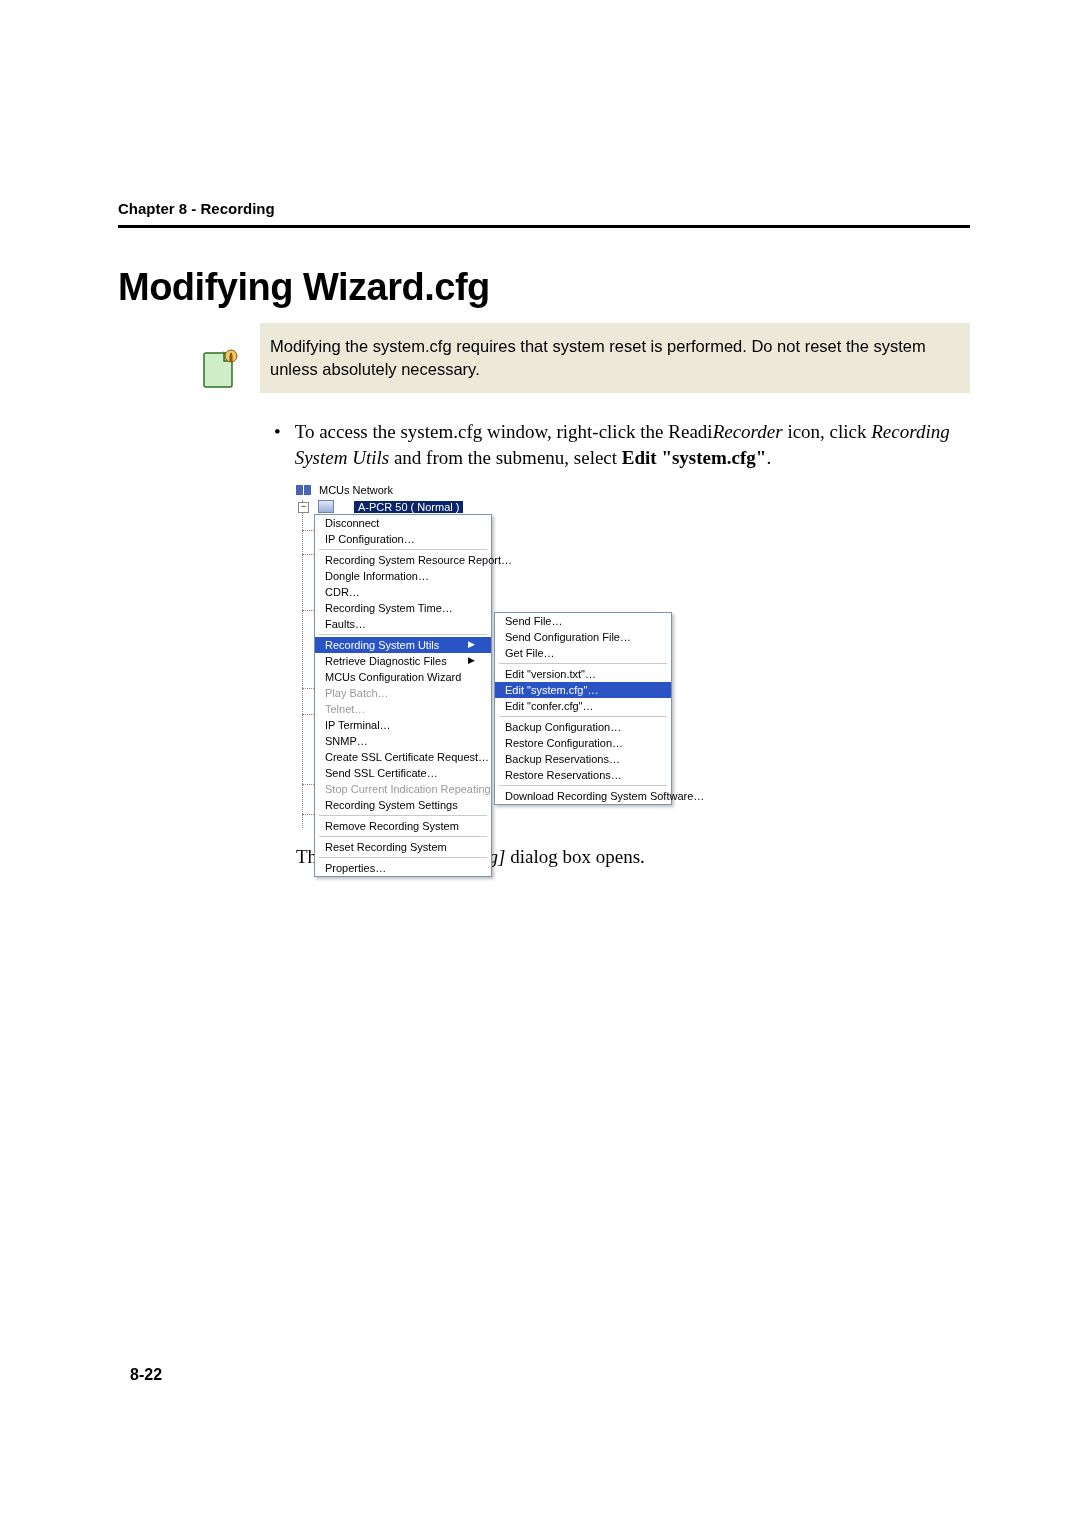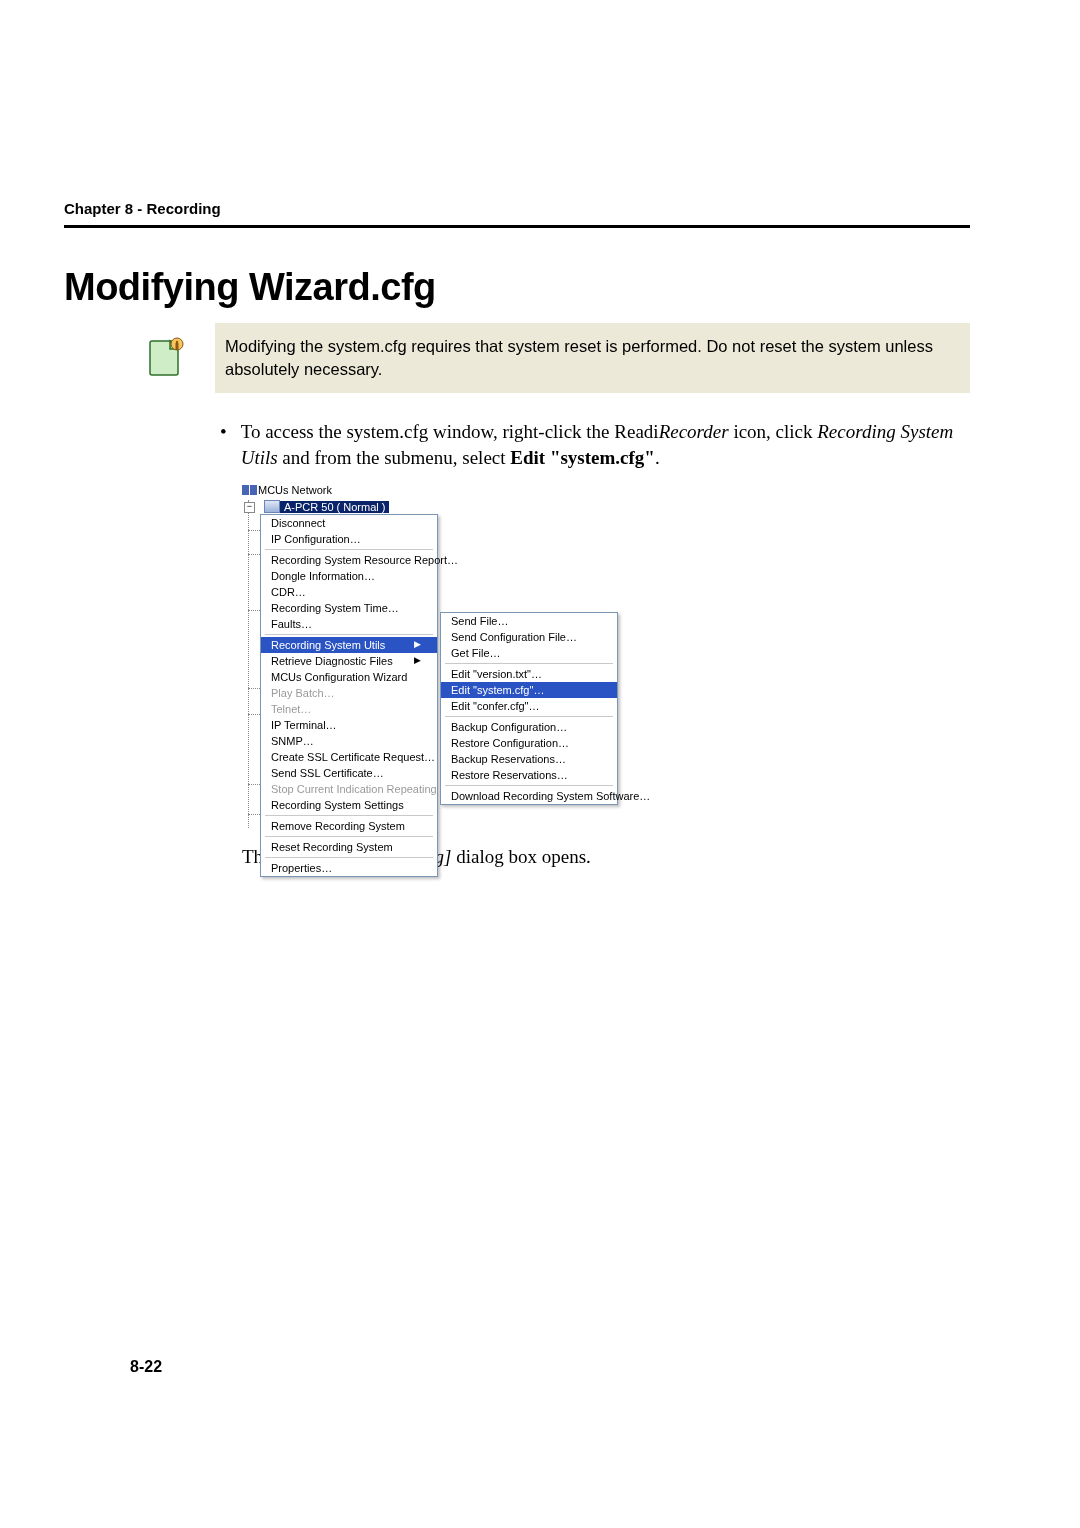--- a/index.html
+++ b/index.html
@@ -1,39 +1,39 @@
 <!DOCTYPE html>
 <html><head>
 <meta charset="utf-8">
 <style>
   html,body{margin:0;padding:0;background:#fff;color:#000;font-family:"Times New Roman",Times,serif}
-  .page{width:1080px;height:1528px;position:relative;box-sizing:border-box;padding:200px 110px 40px 64px}
+  .page{width:1080px;height:1528px;position:relative;box-sizing:border-box;padding:200px 110px 40px 118px}
   .chapter-header{font-family:Arial,Helvetica,sans-serif;font-weight:bold;font-size:15px;margin-bottom:8px}
   .rule{border:none;border-top:3px solid #000;margin:0 0 38px 0}
   h1{font-family:Arial,Helvetica,sans-serif;font-weight:bold;font-size:38px;margin:0 0 14px 0;letter-spacing:-0.5px}
   .indent-block{margin-left:150px}
   .intro{font-size:19px;line-height:1.35;margin-bottom:22px}
-  .note-row{display:flex;align-items:center;gap:27px;margin-bottom:26px}
+  .note-row{display:flex;align-items:flex-end;gap:18px;margin-bottom:26px}
   .note-box{background:#ece9d8;padding:12px 10px;font-family:Arial,Helvetica,sans-serif;font-size:16.5px;line-height:1.4;flex:1}
   .note-icon-svg{flex:0 0 44px}
   .subhead{font-size:19px;font-weight:bold;margin:0 0 8px 0}
   .bullet-row{display:flex;gap:14px;font-size:19px;line-height:1.35;margin-bottom:14px}
   .bullet-row .dot{flex:0 0 auto;margin-left:6px}
   .closing{font-size:19px;margin-top:8px}
-  .page-num{position:absolute;left:130px;bottom:152px;font-family:Arial,Helvetica,sans-serif;font-weight:bold;font-size:16px}
+  .page-num{position:absolute;left:130px;bottom:144px;font-family:Arial,Helvetica,sans-serif;font-weight:bold;font-size:16px}
 
   
   .shot{position:relative;width:380px;height:354px;font-family:Tahoma,Arial,sans-serif;font-size:11px;color:#000;margin:6px 0 4px 2px}
-  .tree-root{display:flex;align-items:center;gap:1px;margin-bottom:2px}
+  .tree-root{display:flex;align-items:center;gap:8px;margin-bottom:2px}
   .mcu-icons{display:inline-flex;gap:1px}
   .mcu-icons span{width:7px;height:10px;background:#4864b4;display:inline-block}
   .tree-line{position:absolute;left:6px;top:16px;bottom:10px;border-left:1px dotted #888}
   .tree-tick{position:absolute;left:6px;border-top:1px dotted #888;width:12px}
   .minus-box{position:absolute;left:2px;top:18px;width:9px;height:9px;border:1px solid #888;background:#fff;font-size:9px;line-height:7px;text-align:center}
-  .sel-node{position:absolute;left:22px;top:16px;display:flex;align-items:center;gap:0}
+  .sel-node{position:absolute;left:22px;top:16px;display:flex;align-items:center;gap:20px}
   .hdd{width:14px;height:11px;background:linear-gradient(#dfe7f5,#9ab1da);border:1px solid #6b84b8}
   .sel-label{background:#0a246a;color:#fff;padding:0 4px}
 
   .menu{position:absolute;border:1px solid #7a96b4;background:#fff;box-shadow:2px 2px 3px rgba(0,0,0,.25)}
   .menu .item{padding:2px 16px 2px 10px;white-space:nowrap;cursor:default}
   .menu .item.disabled{color:#9a9a9a}
   .menu .item.highlight{background:#2a54c4;color:#fff}
   .menu .sub-arrow{float:right;margin-left:8px;font-size:9px}
   .menu hr{border:none;border-top:1px solid #c9c9c9;margin:2px 4px}
 

